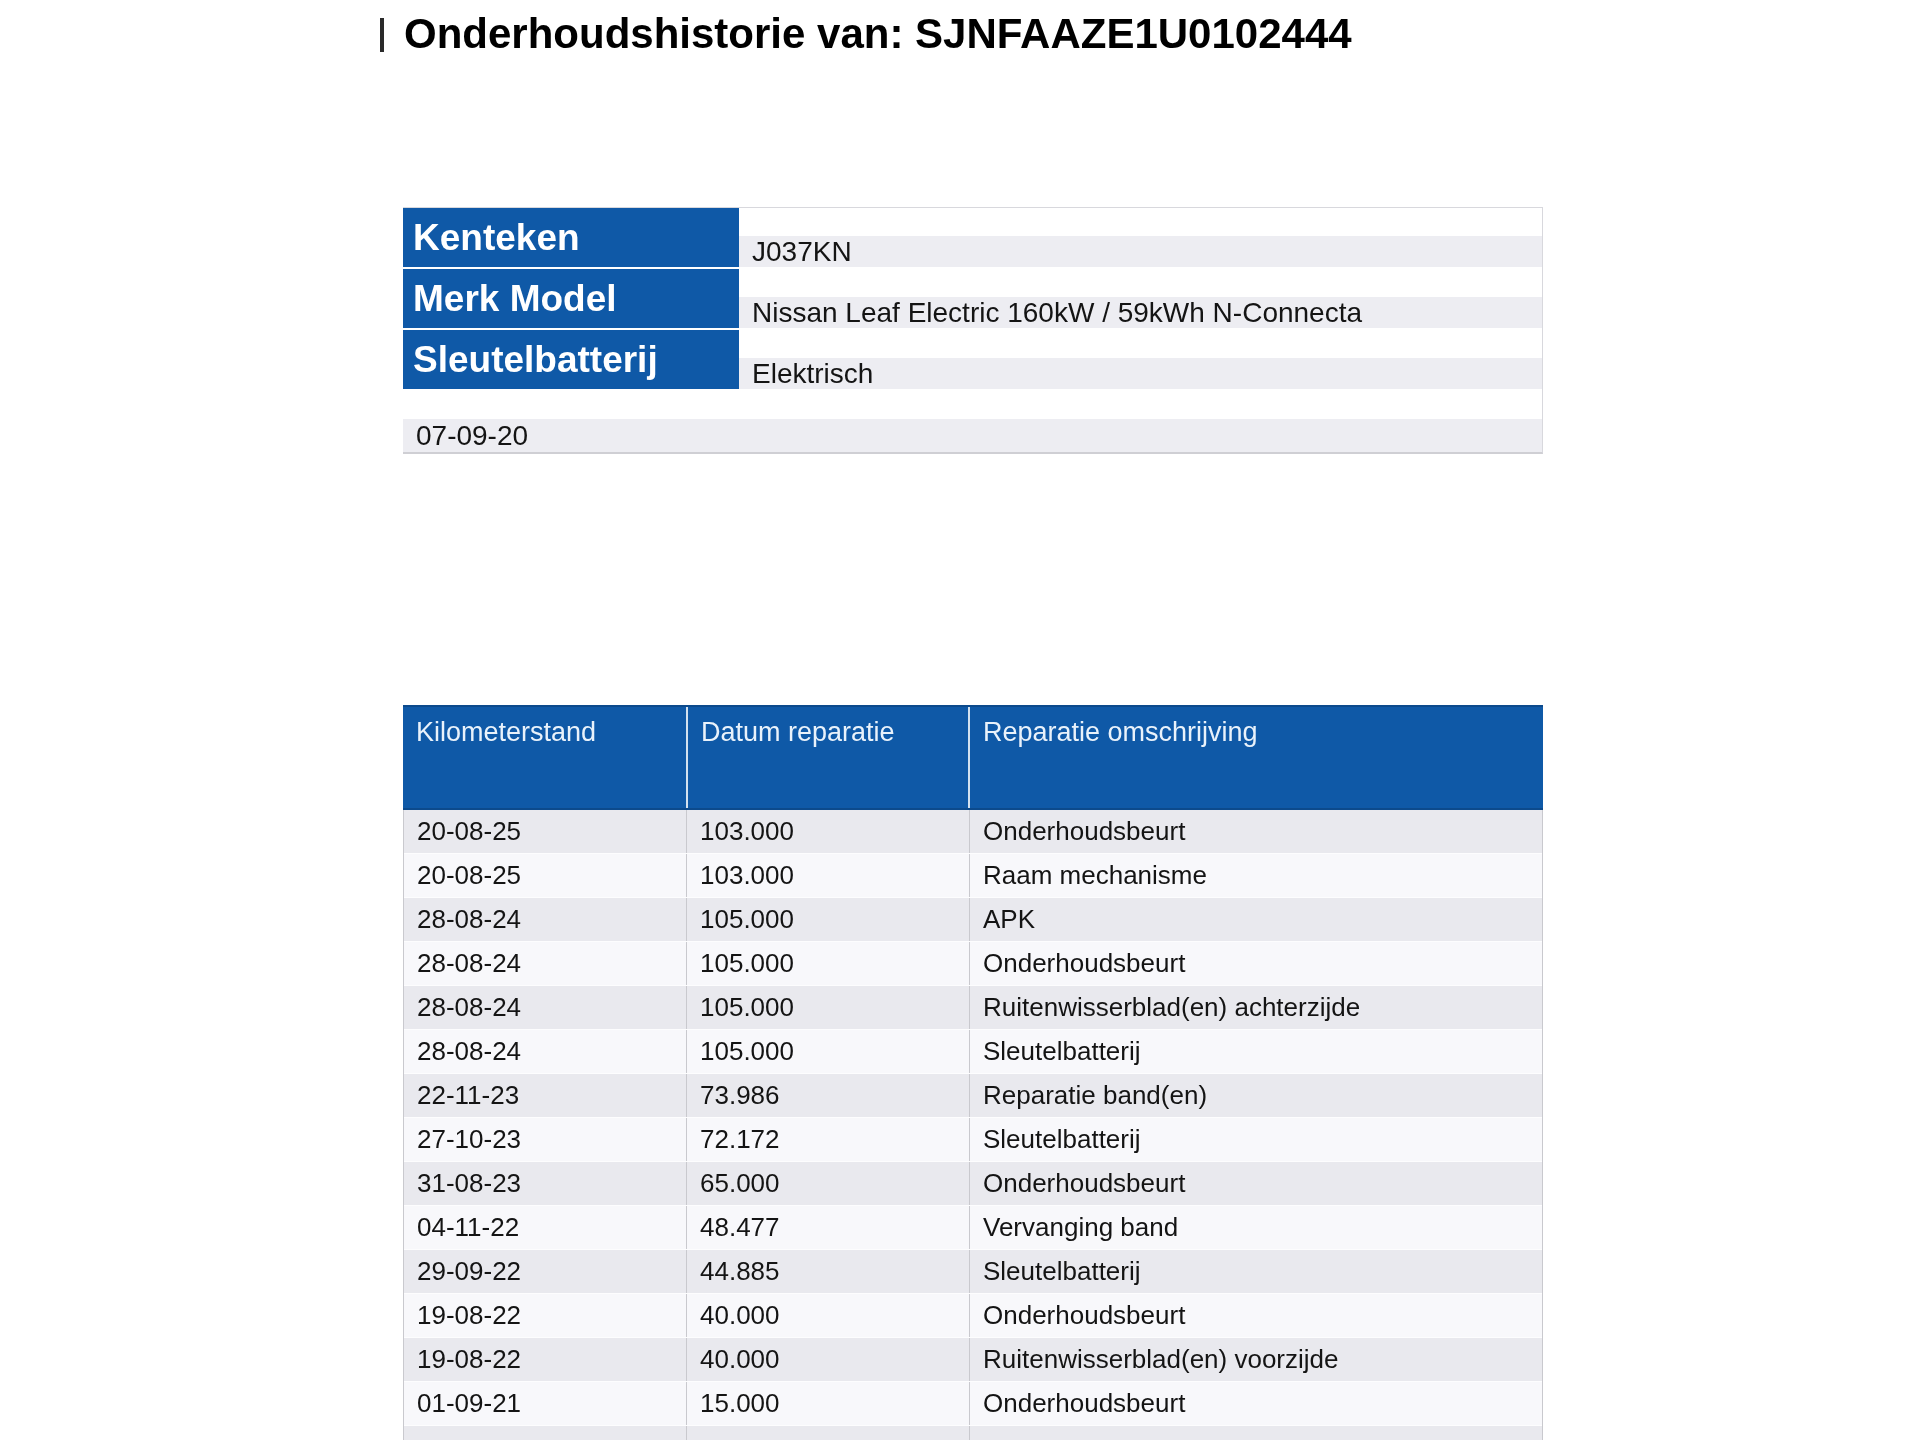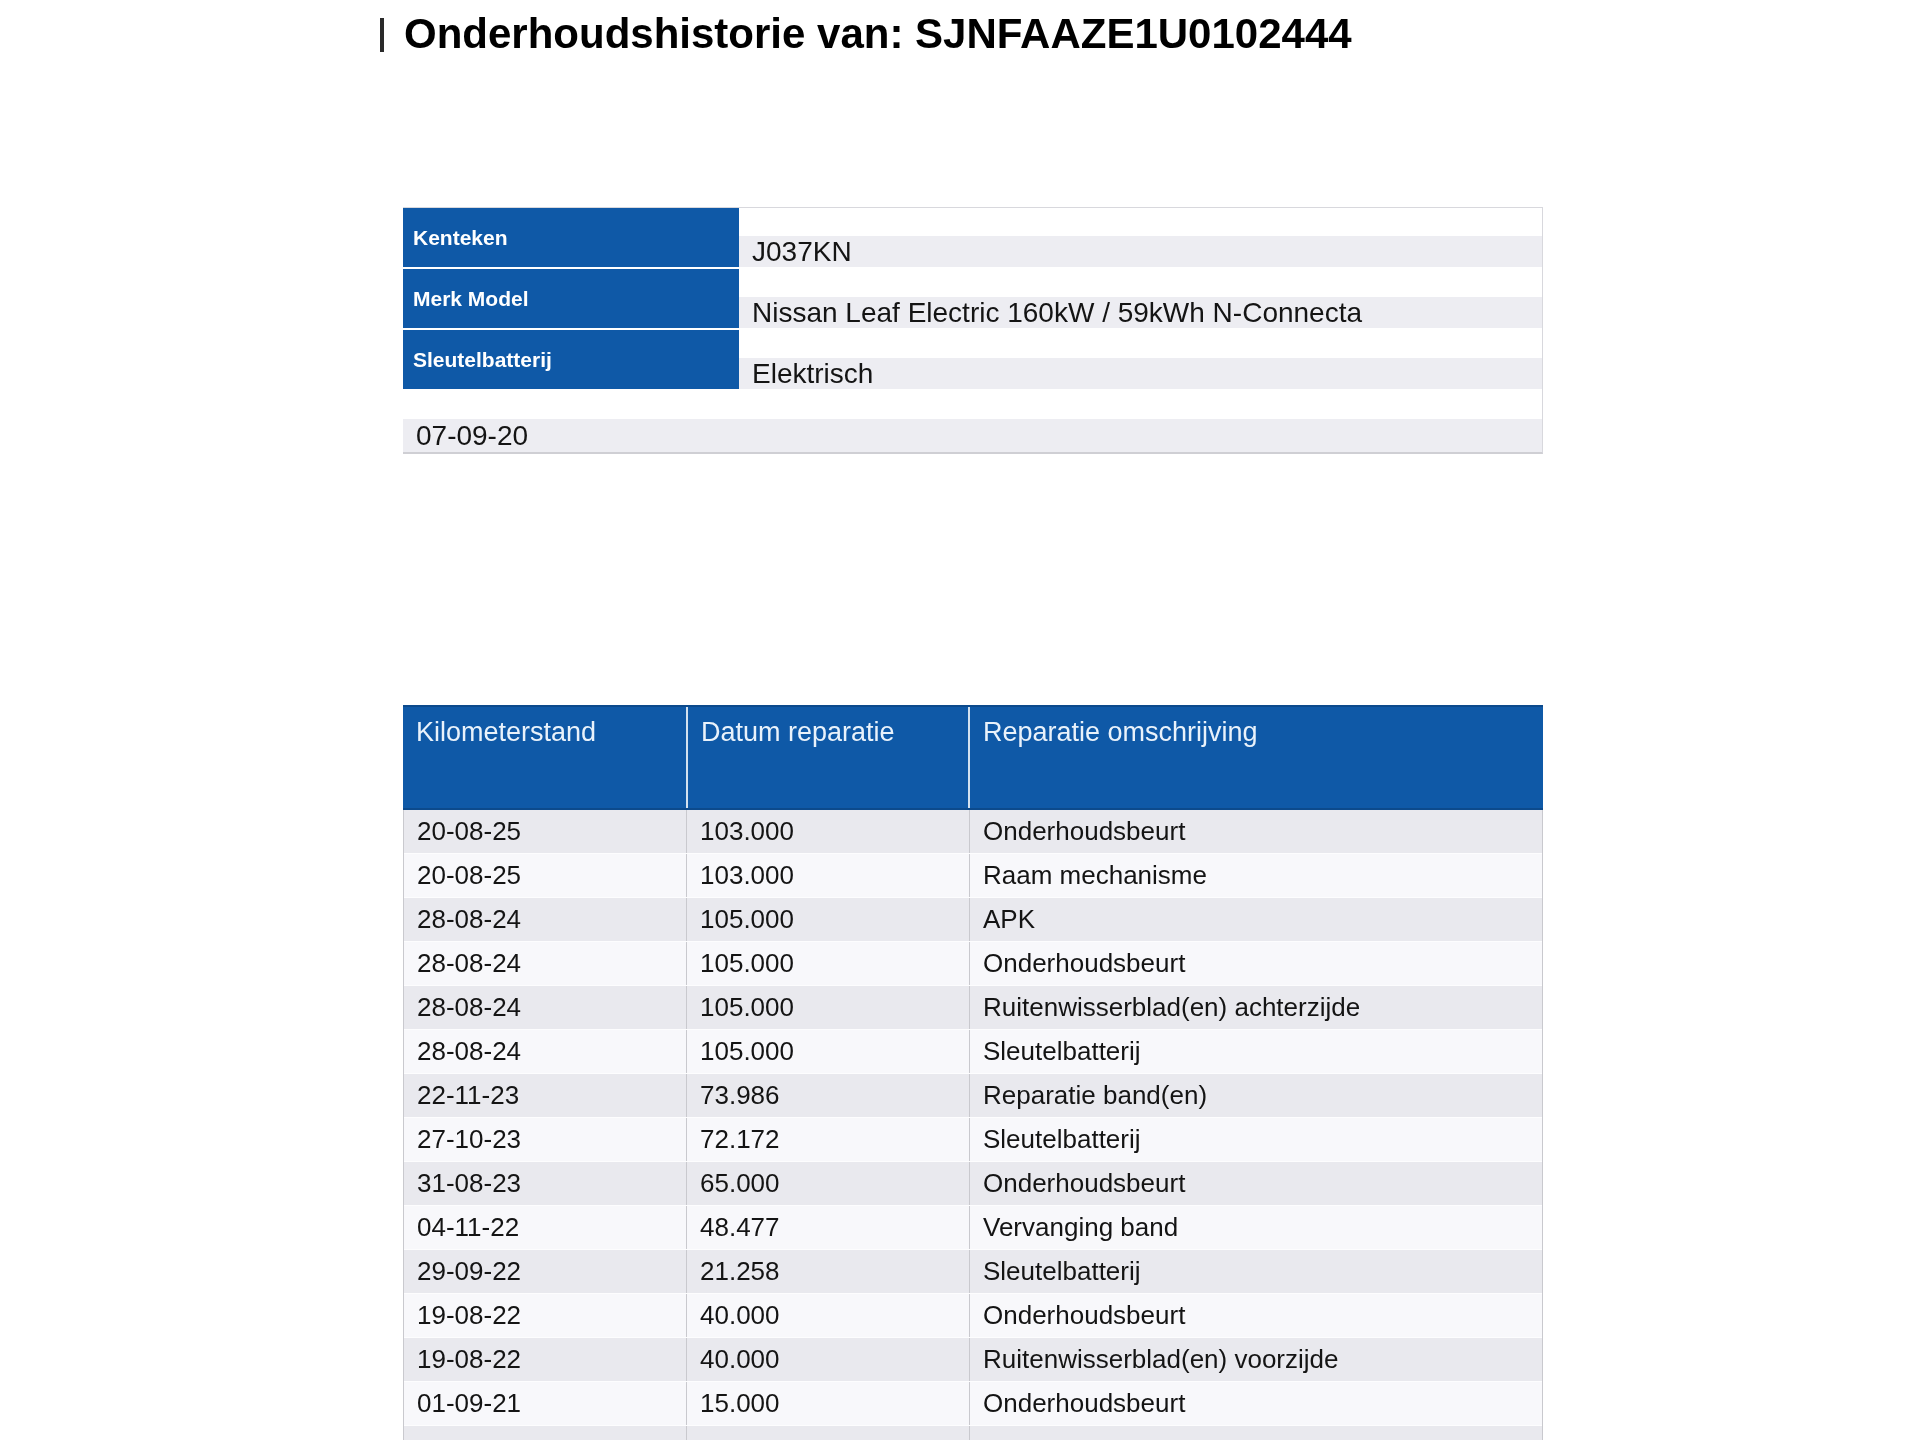--- a/index.html
+++ b/index.html
@@ -25,21 +25,21 @@
   .vehicle-table {
     position: absolute; left: 403px; top: 207px; width: 1140px;
     border-bottom: 2px solid #cfcfd4;
     border-right: 1px solid #d8d8dd;
     border-top: 1px solid #d8d8dd;
   }
   .v-row { display: flex; height: 61px; border-bottom: 2px solid #ffffff; }
   .v-row:last-child { border-bottom: none; }
   .v-label {
     width: 336px; background: var(--header-blue, #0F59A7);
-    color: #ffffff; font-weight: 700; font-size: 21px;
+    color: #ffffff; font-weight: 700; font-size: 37px;
     display: flex; align-items: center; padding-left: 10px;
   }
   .v-value {
     flex: 1; background: var(--value-cell-bg, #EDEDF2);
     color: var(--body-text, #141414); font-size: 28px;
     display: flex; align-items: center; padding-left: 13px;
     white-space: nowrap; overflow: hidden; margin-top: 28px;
   }
 
   
@@ -148,21 +148,21 @@
         <div class="m-cell c2">65.000</div>
         <div class="m-cell c3">Onderhoudsbeurt</div>
       </div>
       <div class="m-row even">
         <div class="m-cell c1">04-11-22</div>
         <div class="m-cell c2">48.477</div>
         <div class="m-cell c3">Vervanging band</div>
       </div>
       <div class="m-row odd">
         <div class="m-cell c1">29-09-22</div>
-        <div class="m-cell c2">21.258</div>
+        <div class="m-cell c2">44.885</div>
         <div class="m-cell c3">Sleutelbatterij</div>
       </div>
       <div class="m-row even">
         <div class="m-cell c1">19-08-22</div>
         <div class="m-cell c2">40.000</div>
         <div class="m-cell c3">Onderhoudsbeurt</div>
       </div>
       <div class="m-row odd">
         <div class="m-cell c1">19-08-22</div>
         <div class="m-cell c2">40.000</div>

